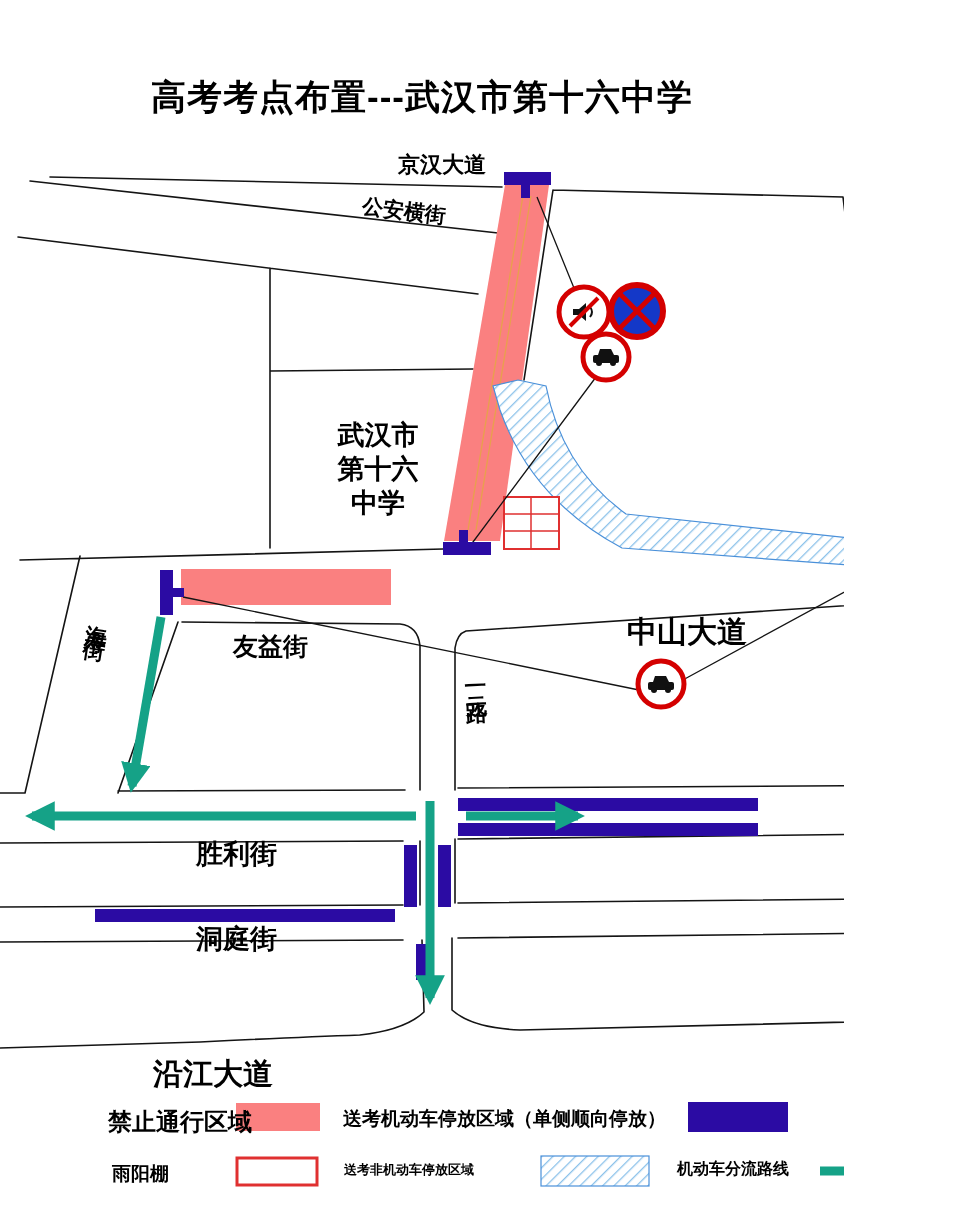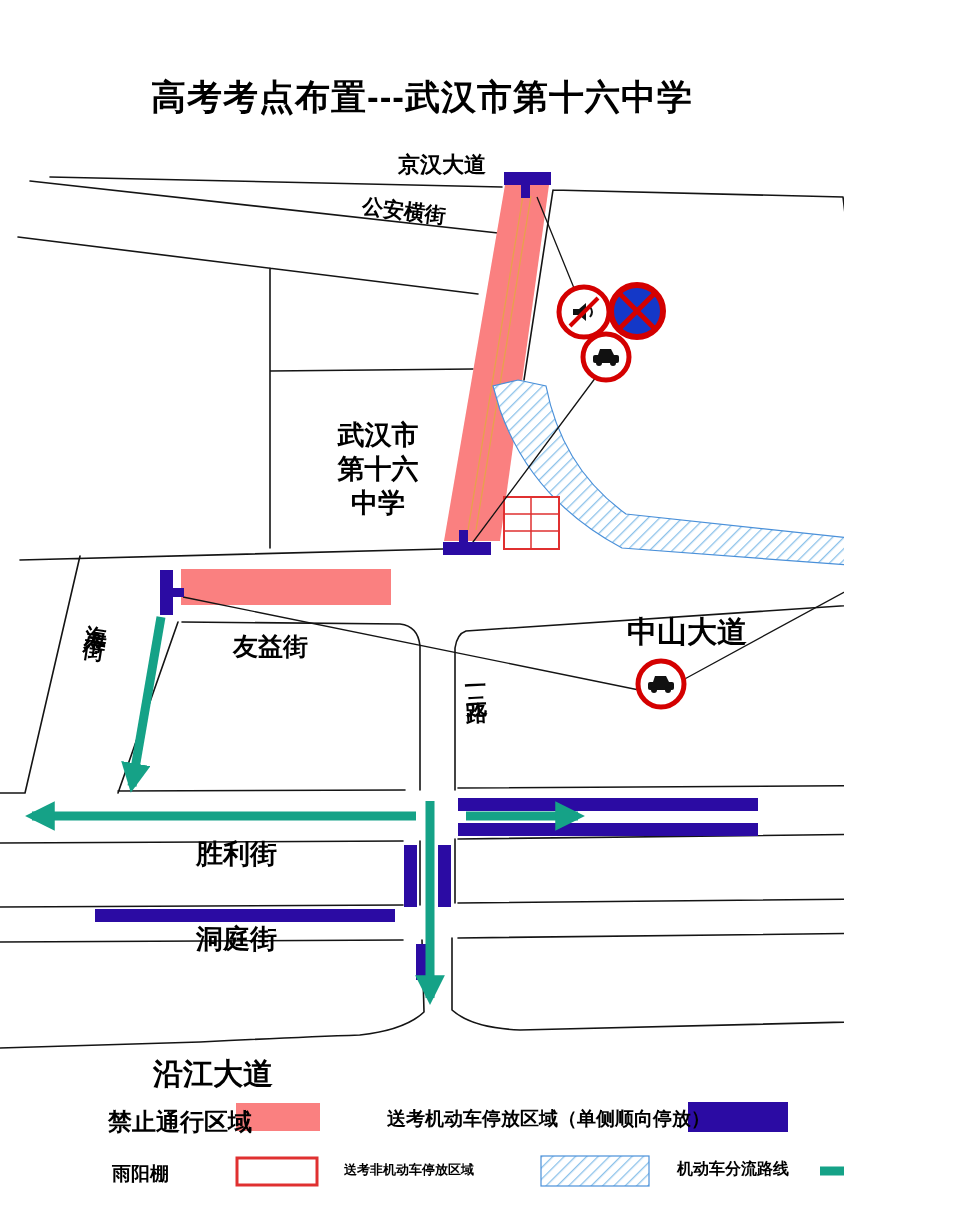--- a/index.html
+++ b/index.html
@@ -169,18 +169,18 @@
   <div class="lbl" style="left:196px;top:921px;font-size:27px;font-weight:900;">洞庭街</div>
   <div class="lbl" style="left:153px;top:1046px;font-size:30px;font-weight:900;margin-top:8px;">沿江大道</div>
 
   <div class="school">
     <div>武汉市</div>
     <div>第十六</div>
     <div>中学</div>
   </div>
 
   <div class="lbl" style="left:108px;top:1106px;font-size:24px;">禁止通行区域</div>
-  <div class="lbl" style="left:343px;top:1106px;font-size:19px;margin-left:44px;">送考机动车停放区域（单侧顺向停放）</div>
+  <div class="lbl" style="left:343px;top:1106px;font-size:19px;">送考机动车停放区域（单侧顺向停放）</div>
   <div class="lbl" style="left:112px;top:1161px;font-size:19px;">雨阳棚</div>
   <div class="lbl" style="left:344px;top:1161px;font-size:13px;text-align:right;">送考非机动车停放区域</div>
   <div class="lbl" style="left:677px;top:1159px;font-size:16px;">机动车分流路线</div>
 
 </div>
 
 </body></html>

